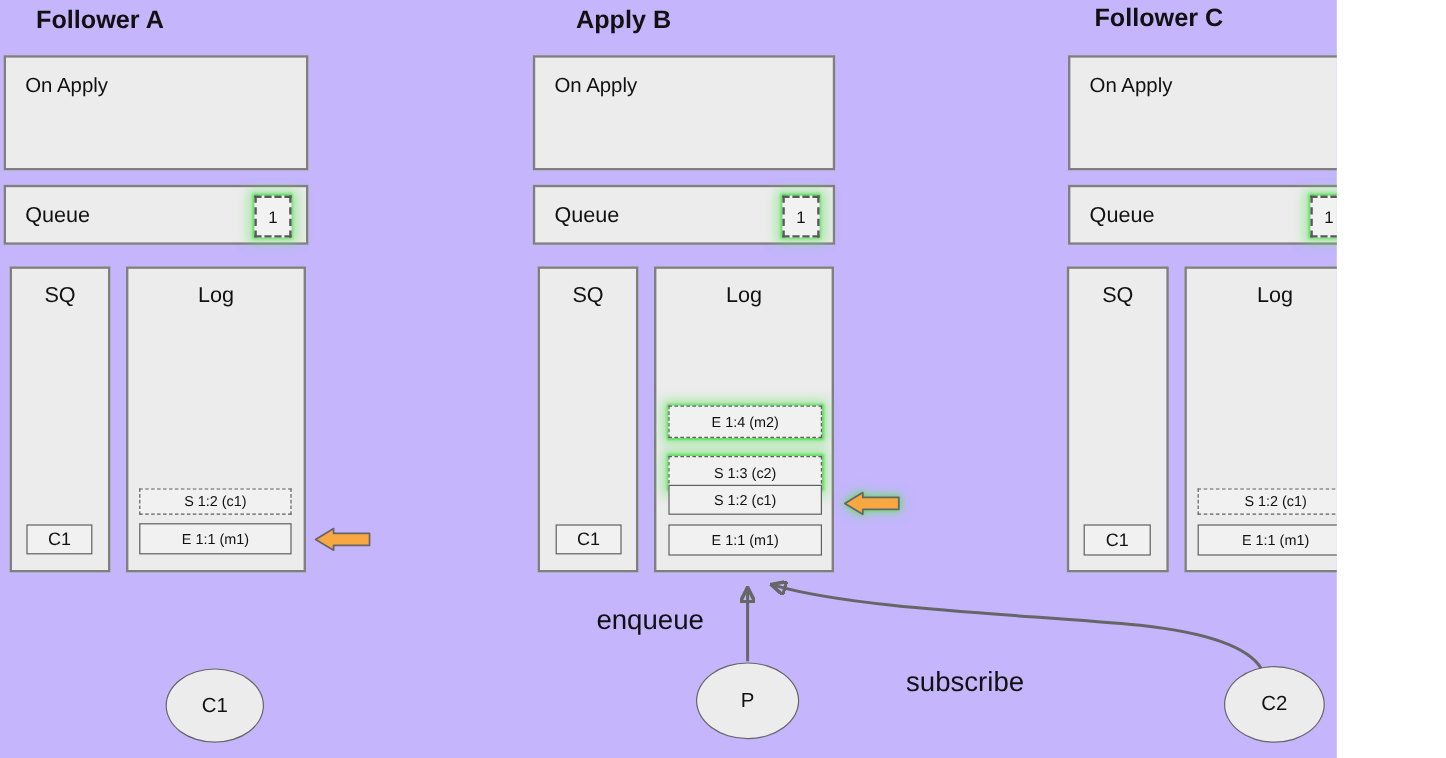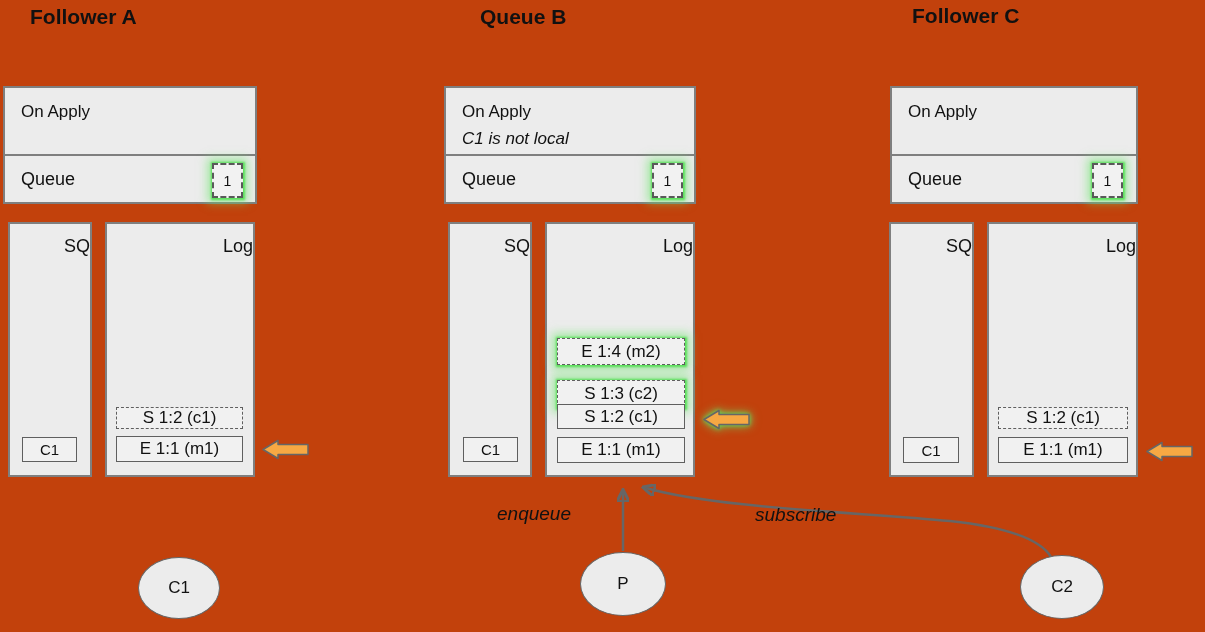--- a/index.html
+++ b/index.html
@@ -1,51 +1,51 @@
 <!DOCTYPE html>
 <html style="--pointer-arrow-fill: #F7A843; --pointer-arrow-stroke: #666666; --highlight-glow: #55DD55; --box-fill: #ECECEC; --box-border: #7F7F7F; --entry-border: #5F5F5F; --connector: #666666;"><head>
 <meta charset="utf-8">
 <style>
   html,body { margin:0; padding:0; background:#fff; }
   .canvas {
-    position:relative; width:1205px; height:632px; background:#c2410c;
+    position:relative; width:1114px; height:632px; background:#c4b5fd;
     font-family:"Liberation Sans", sans-serif; color:#111; overflow:hidden;
   }
   .node-title { position:absolute; font-size:21px; font-weight:bold; white-space:nowrap; }
   .box {
     position:absolute; background:#ececec; border:2px solid #7f7f7f;
     box-sizing:border-box;
   }
-  .on-apply { padding:10px 16px; font-size:17px; line-height:27px;margin-top:40px; }
+  .on-apply { padding:10px 16px; font-size:17px; line-height:27px; }
   .note { font-style:italic; }
   .queue-label { position:absolute; left:16px; top:0; height:46px; line-height:46px; font-size:18px; }
   .queue-badge {
     position:absolute; width:31px; height:35px; box-sizing:border-box;
     border:2px dashed #595959; background:#f2f2f2;
     display:flex; align-items:center; justify-content:center; font-size:14px;
   }
   .glow { box-shadow:0 0 2px 1.5px rgba(84,221,84,.95), 0 0 9px 5px rgba(110,230,110,.55); }
-  .box-head { text-align:right; margin-top:12px; font-size:18px; }
+  .box-head { text-align:center; margin-top:12px; font-size:18px; }
   .sq-item {
     position:absolute; box-sizing:border-box; border:1.5px solid #5f5f5f; background:#f1f1f1;
     display:flex; align-items:center; justify-content:center; font-size:15px;
   }
   .entry {
     position:absolute; box-sizing:border-box; border:1.5px solid #5f5f5f; background:#f1f1f1;
-    display:flex; align-items:center; justify-content:center; font-size:17px; white-space:nowrap;
+    display:flex; align-items:center; justify-content:center; font-size:12px; white-space:nowrap;
   }
   .entry.dashed { border-style:dashed; }
   .pointer { position:absolute; width:47px; height:21px; }
   .pointer polygon { fill:var(--pointer-arrow-fill,#F7A843); stroke:var(--pointer-arrow-stroke,#666); stroke-width:1.5; stroke-linejoin:round; }
   .pointer.glow-arrow { box-shadow:none; filter:drop-shadow(0 0 2px rgba(84,221,84,.9)) drop-shadow(0 0 5px rgba(110,230,110,.8)); }
   .actor {
     position:absolute; background:#ececec; border:1.5px solid #666; border-radius:50%;
     box-sizing:border-box; display:flex; align-items:center; justify-content:center; font-size:17px;
   }
-  .edge-label { position:absolute; font-size:19px; white-space:nowrap;font-style:italic; }
+  .edge-label { position:absolute; font-size:23px; white-space:nowrap; }
   .overlay { position:absolute; left:0; top:0; width:1205px; height:632px; pointer-events:none; }
   .overlay path, .overlay line { stroke:var(--connector,#666); stroke-width:2.5; fill:none; }
 
   
   .a-title   { left:30px;  top:5px; }
   .a-apply   { left:3px;   top:46px;  width:254px; height:96px; }
   .a-queue   { left:3px;   top:154px; width:254px; height:50px; }
   .a-queue .queue-badge { left:207px; top:7px; }
   .a-sq      { left:8px;   top:222px; width:84px;  height:255px; }
   .a-sq .sq-item { left:12px; top:213px; width:55px; height:25px; }
@@ -78,21 +78,21 @@
   .c-log     { left:987px; top:222px; width:151px; height:255px; }
   .c-s12     { left:9px;  top:183px; width:130px; height:22px; }
   .c-e11     { left:9px;  top:213px; width:130px; height:26px; }
   .c-pointer { left:1146px; top:441px; }
 
   
   .actor-c1 { left:138px;  top:557px; width:82px; height:62px; }
   .actor-p  { left:580px;  top:552px; width:86px; height:64px; }
   .actor-c2 { left:1020px; top:555px; width:84px; height:64px; }
   .lbl-enqueue   { left:497px; top:503px; }
-  .lbl-subscribe { left:755px; top:504px; }
+  .lbl-subscribe { left:755px; top:555px; }
 </style>
 </head>
 <body>
 
 <div class="canvas">
 
   <svg class="overlay">
     <defs>
       <marker id="arrowhead" viewBox="0 0 10 10" refX="7" refY="5" markerWidth="14" markerHeight="12" markerUnits="userSpaceOnUse" orient="auto">
         <path d="M0,0 L10,5 L0,10 z" fill="#666" stroke="none"></path>
@@ -116,24 +116,23 @@
   </div>
   <div class="box a-log">
     <div class="box-head">Log</div>
     <div class="entry dashed a-s12">S 1:2 (c1)</div>
     <div class="entry a-e11">E 1:1 (m1)</div>
   </div>
   <svg class="pointer a-pointer" viewBox="0 0 47 21">
     <polygon points="1,10.5 16,1.5 16,5.5 46,5.5 46,15.5 16,15.5 16,19.5"></polygon>
   </svg>
 
-  <div class="node-title b-title">Queue B</div>
+  <div class="node-title b-title">Apply B</div>
   <div class="box on-apply b-apply">
     <div>On Apply</div>
-    <div class="note">C1 is not local</div>
   </div>
   <div class="box b-queue">
     <span class="queue-label">Queue</span>
     <span class="queue-badge glow">1</span>
   </div>
   <div class="box b-sq">
     <div class="box-head">SQ</div>
     <div class="sq-item">C1</div>
   </div>
   <div class="box b-log">

